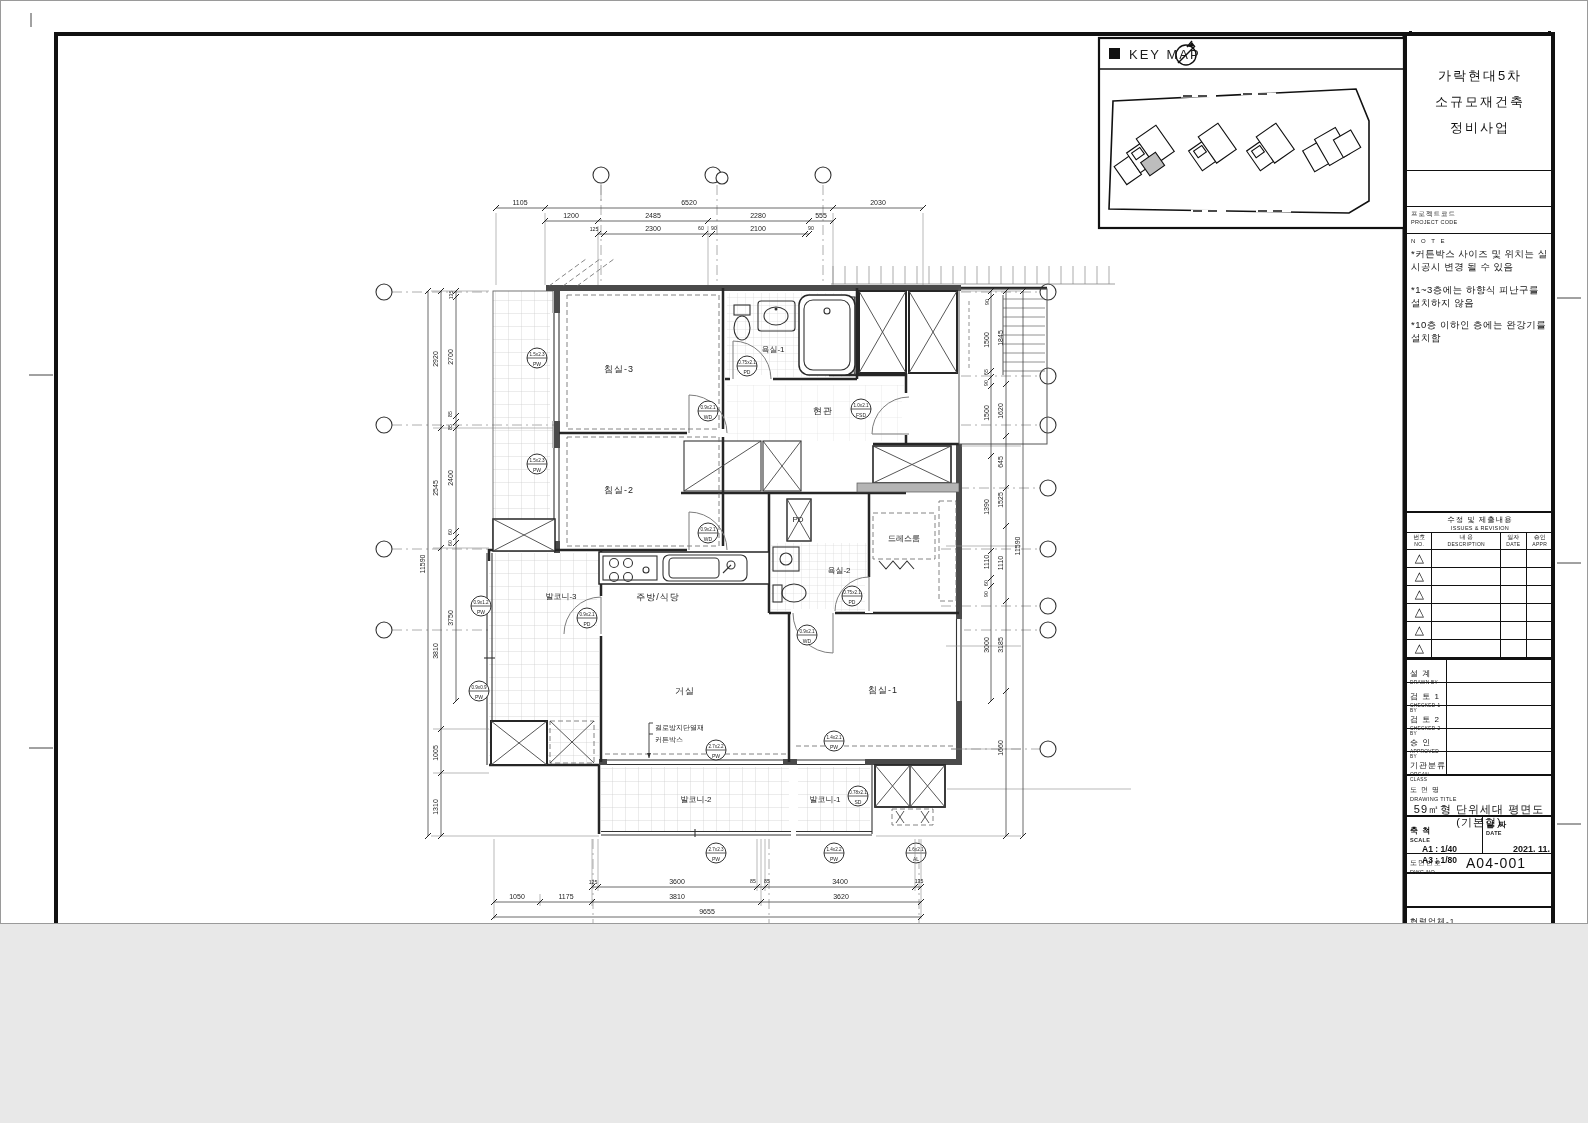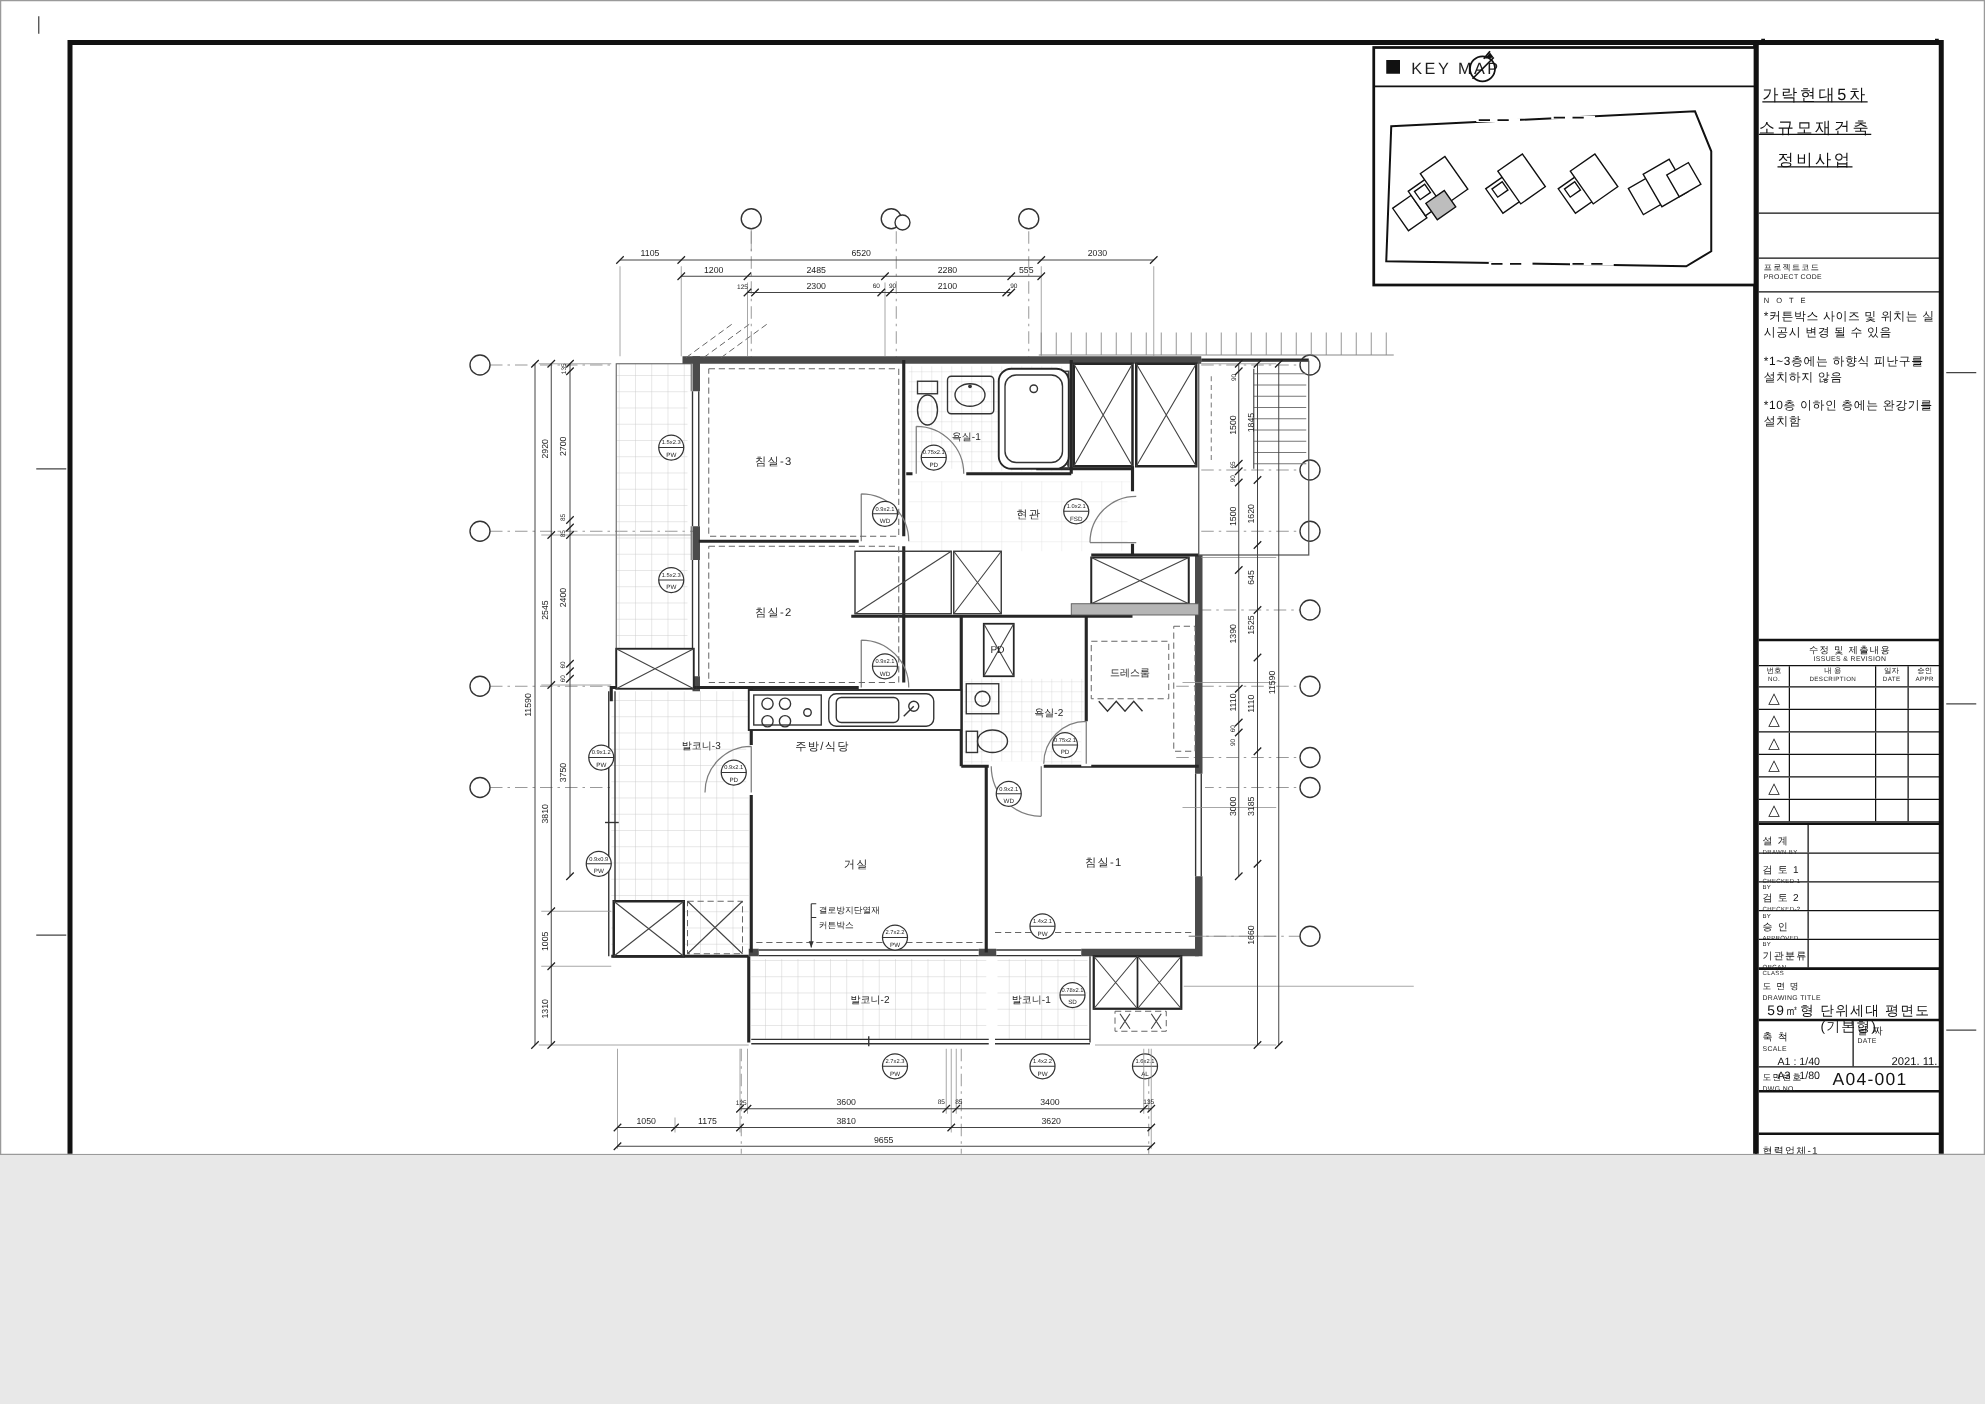--- a/index.html
+++ b/index.html
@@ -24,40 +24,40 @@
   .wit{stroke:#8a8a8a;stroke-width:.6;}
   .grid{stroke:#999;stroke-width:.8;stroke-dasharray:10 4 2 4;}
   .dash{stroke:#666;stroke-width:.8;stroke-dasharray:5 3;fill:none;}
   .arc{stroke:#7d7d7d;stroke-width:1;fill:none;}
   .bub{fill:#fff;stroke:#333;stroke-width:1.1;}
   
   .tb{position:absolute;left:1403px;top:33px;width:149px;height:1056px;border-left:3px solid #111;box-sizing:border-box;font-family:"Liberation Sans",sans-serif;color:#111;}
   .tb .sec{box-sizing:border-box;border-bottom:1px solid #111;position:relative;}
   .lab-ko{font-size:8px;letter-spacing:1px;}
   .lab-en{font-size:5.5px;color:#222;letter-spacing:.3px;}
-  .pname{height:137px;border-bottom:2px solid #111;display:flex;align-items:center;text-decoration:underline;}
+  .pname{height:137px;border-bottom:2px solid #111;display:flex;align-items:center;justify-content:center;}
   .pname .inner{text-align:center;font-size:13px;letter-spacing:2px;line-height:2;}
   .empty{height:36px;border-bottom:2px solid #111;}
   .pcode{height:27px;border-bottom:3px solid #111;padding:3px 4px 0 4px;}
   .note{height:277px;padding:3px 4px;}
   .note p{margin:0 0 10px 0;font-size:9.5px;line-height:1.35;letter-spacing:.5px;}
   .revtitle{height:22px;border-top:2px solid #111;text-align:center;padding-top:2px;}
   .revtitle .lab-ko{font-size:7.5px;}
   .revhead{height:16px;display:flex;border-bottom:1px solid #111;}
   .revhead>div,.revrow>div{box-sizing:border-box;border-right:1px solid #111;text-align:center;font-size:6px;line-height:1.2;padding-top:1px;}
   .c-no{width:26px;}.c-desc{width:70px;}.c-date{width:26px;}.c-appr{width:27px;border-right:none!important;}
   .revrow{height:17px;display:flex;border-bottom:1px solid #111;}
   .tri{font-size:12px;line-height:14px;}
   .sign{border-top:2px solid #111;}
   .signrow{height:23px;display:flex;border-bottom:1px solid #111;box-sizing:border-box;}
   .signrow .l{width:40px;border-right:1px solid #111;padding:2px 0 0 3px;box-sizing:border-box;}
   .signrow .l .lab-en{font-size:4.8px;display:block;}
   .dtitle{height:43px;border:2px solid #111;border-left:none;margin-top:-1px;padding:2px 3px;box-sizing:border-box;}
   .dtitle .big{text-align:center;font-size:11px;letter-spacing:1px;line-height:1.2;margin-top:1px;}
-  .sd{height:37px;display:flex;}
+  .sd{height:37px;display:flex;font-weight:bold;}
   .sd .half{box-sizing:border-box;padding:2px 3px;}
   .sd .half.s{width:76px;border-right:1px solid #111;}
   .sd .half.d{flex:1;}
   .scaleval{font-size:8.5px;margin:1px 0 0 12px;}
   .dateval{font-size:9px;text-align:right;margin-top:8px;}
   .dwg{height:20px;display:flex;align-items:center;padding:0 3px;}
   .dwg .v{flex:1;text-align:center;font-size:14px;letter-spacing:1px;}
   .office{height:92px;border-bottom:2px solid #111;padding:2px 3px;box-sizing:border-box;}
   .pgnum{position:absolute;right:5px;bottom:4px;font-size:7px;}
   .consult{height:65px;padding:2px 3px;box-sizing:border-box;border-top:2px solid #111;margin-top:32px;}

